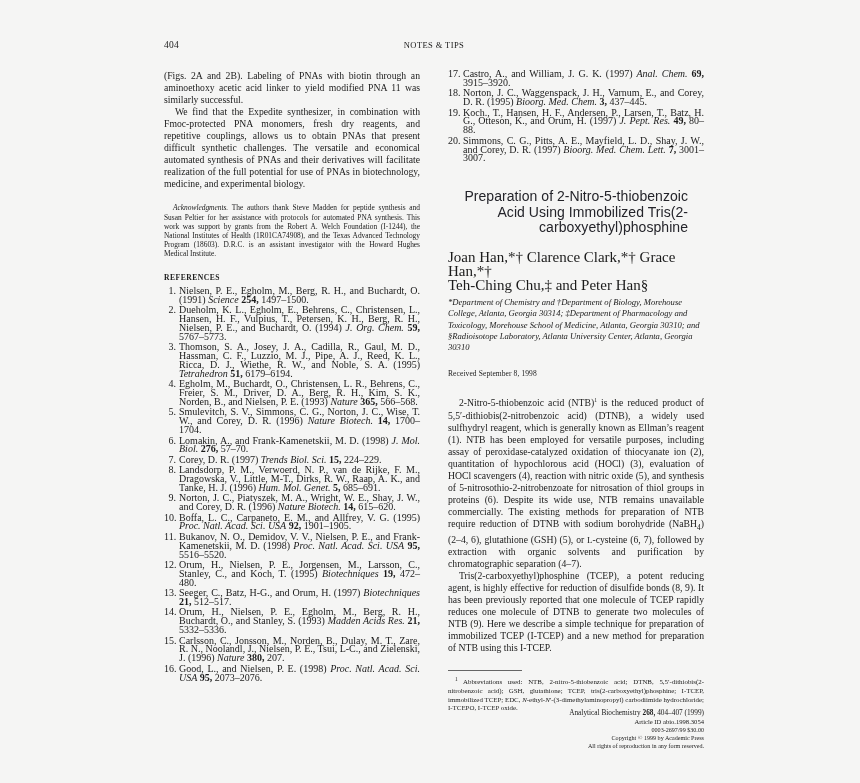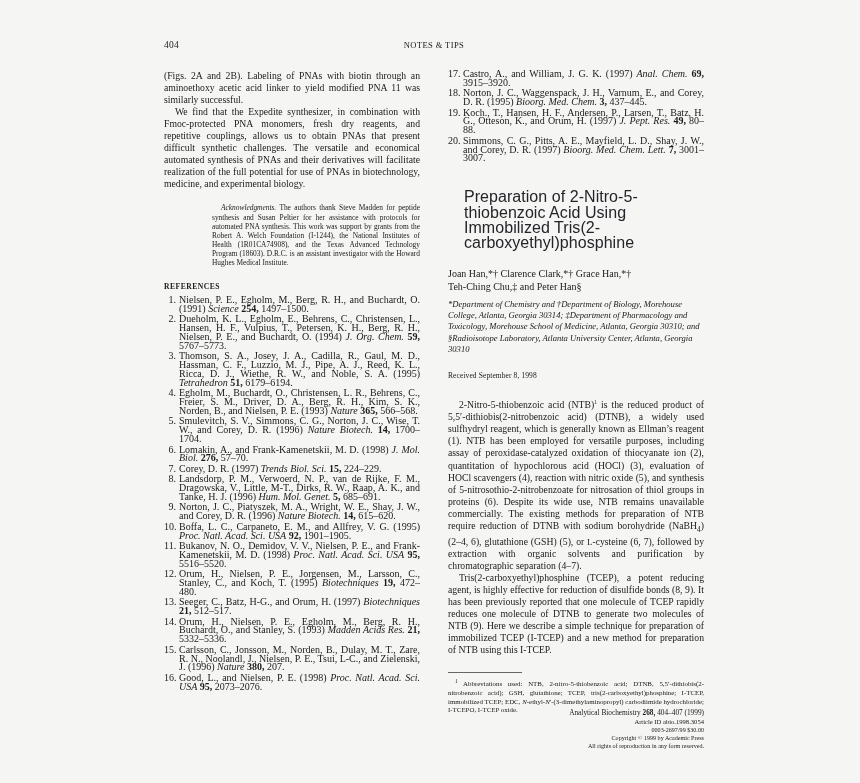--- a/index.html
+++ b/index.html
@@ -81,21 +81,20 @@
     font-weight: normal;
   }
 
   
   .ack {
     margin-top: 13px;
     font-size: 7.4px;
     line-height: 9.1px;
     text-align: justify;
     text-indent: 9px;
-    margin-left: 48px;
   }
   .ack i { font-style: italic; }
 
   
   h3.refhead {
     margin: 15px 0 5px 0;
     font-size: 7.6px;
     font-weight: bold;
     letter-spacing: 0.5px;
   }
@@ -123,29 +122,30 @@
     text-align: right;
   }
   ol.refs li i { font-style: italic; }
   ol.refs li b { font-weight: bold; }
 
   
   .arthead { margin-top: 26px; }
   h1.arttitle {
     margin: 16px;
     font-family: "Liberation Sans", "DejaVu Sans", sans-serif;
-    font-size: 16px;
+    font-size: 14px;
     line-height: 15.4px;
     font-weight: normal;
     letter-spacing: 0.05px;
     color: #24242a;
+    text-align: right;
   }
   .authors {
     margin-top: 16px;
-    font-size: 10px;
+    font-size: 15px;
     line-height: 13.6px;
     color: #1a1a1a;
   }
   .affil {
     margin-top: 5px;
     font-size: 8.6px;
     line-height: 11.2px;
     font-style: italic;
   }
   .received {

